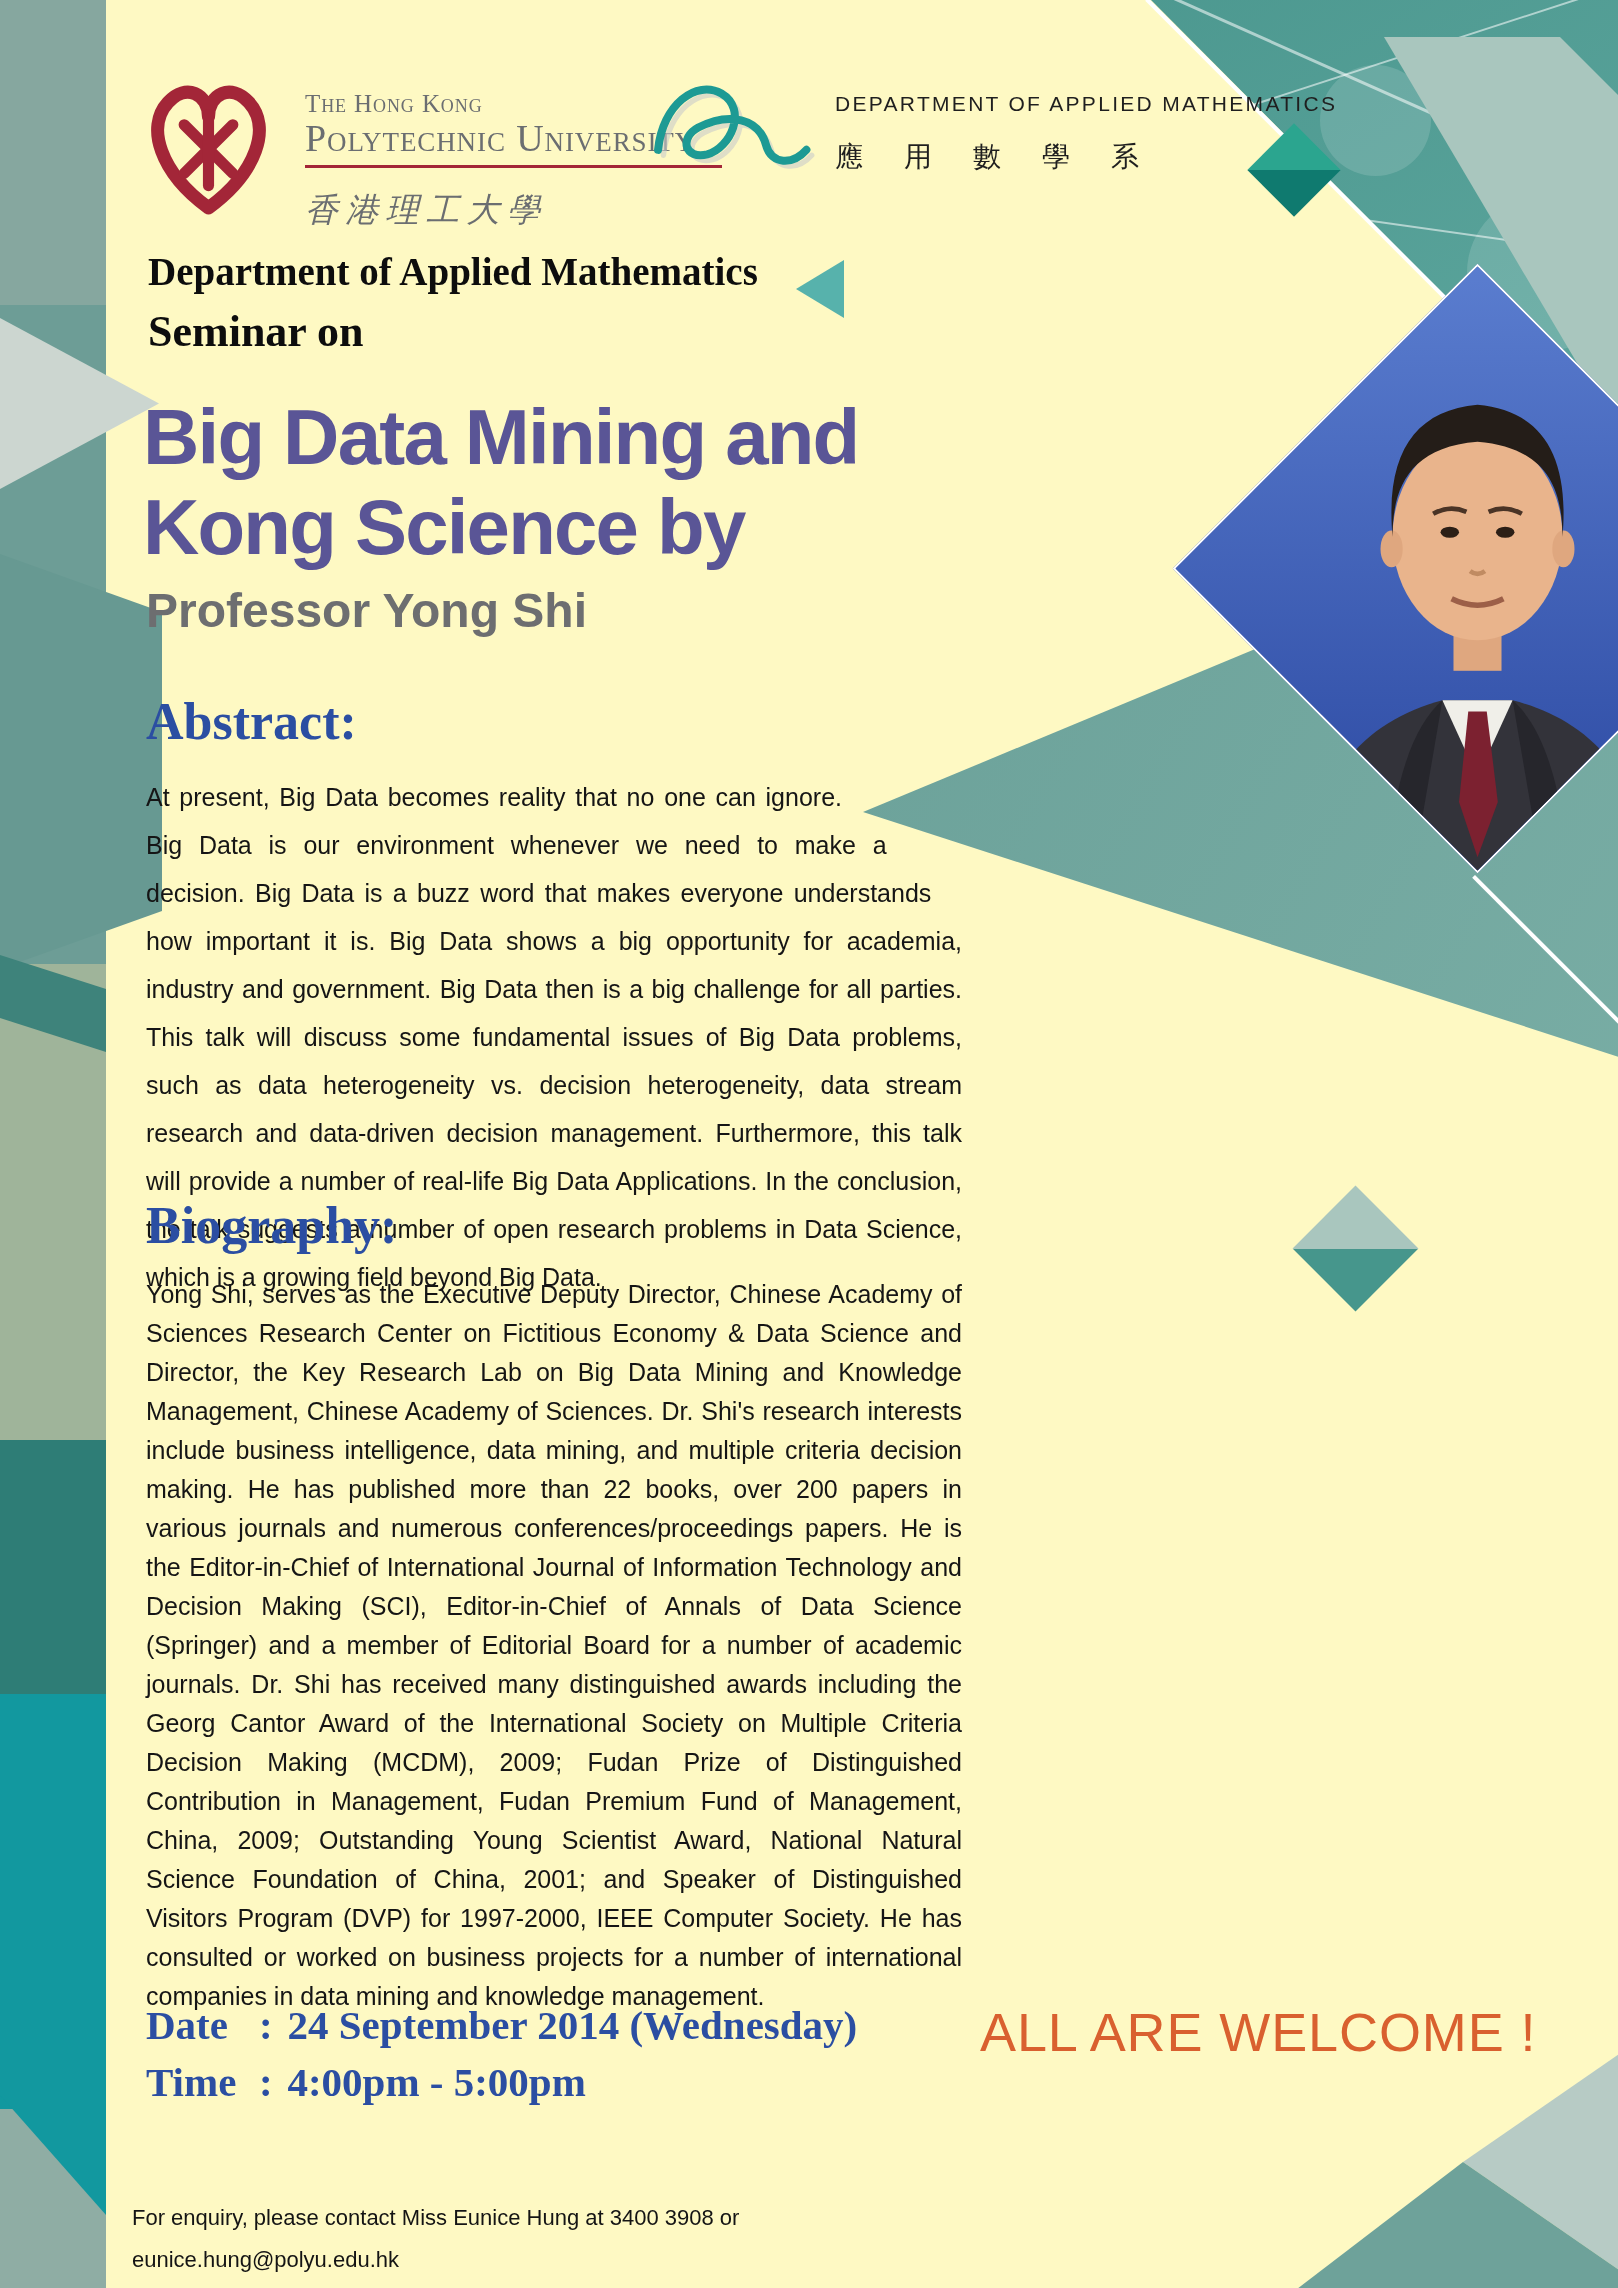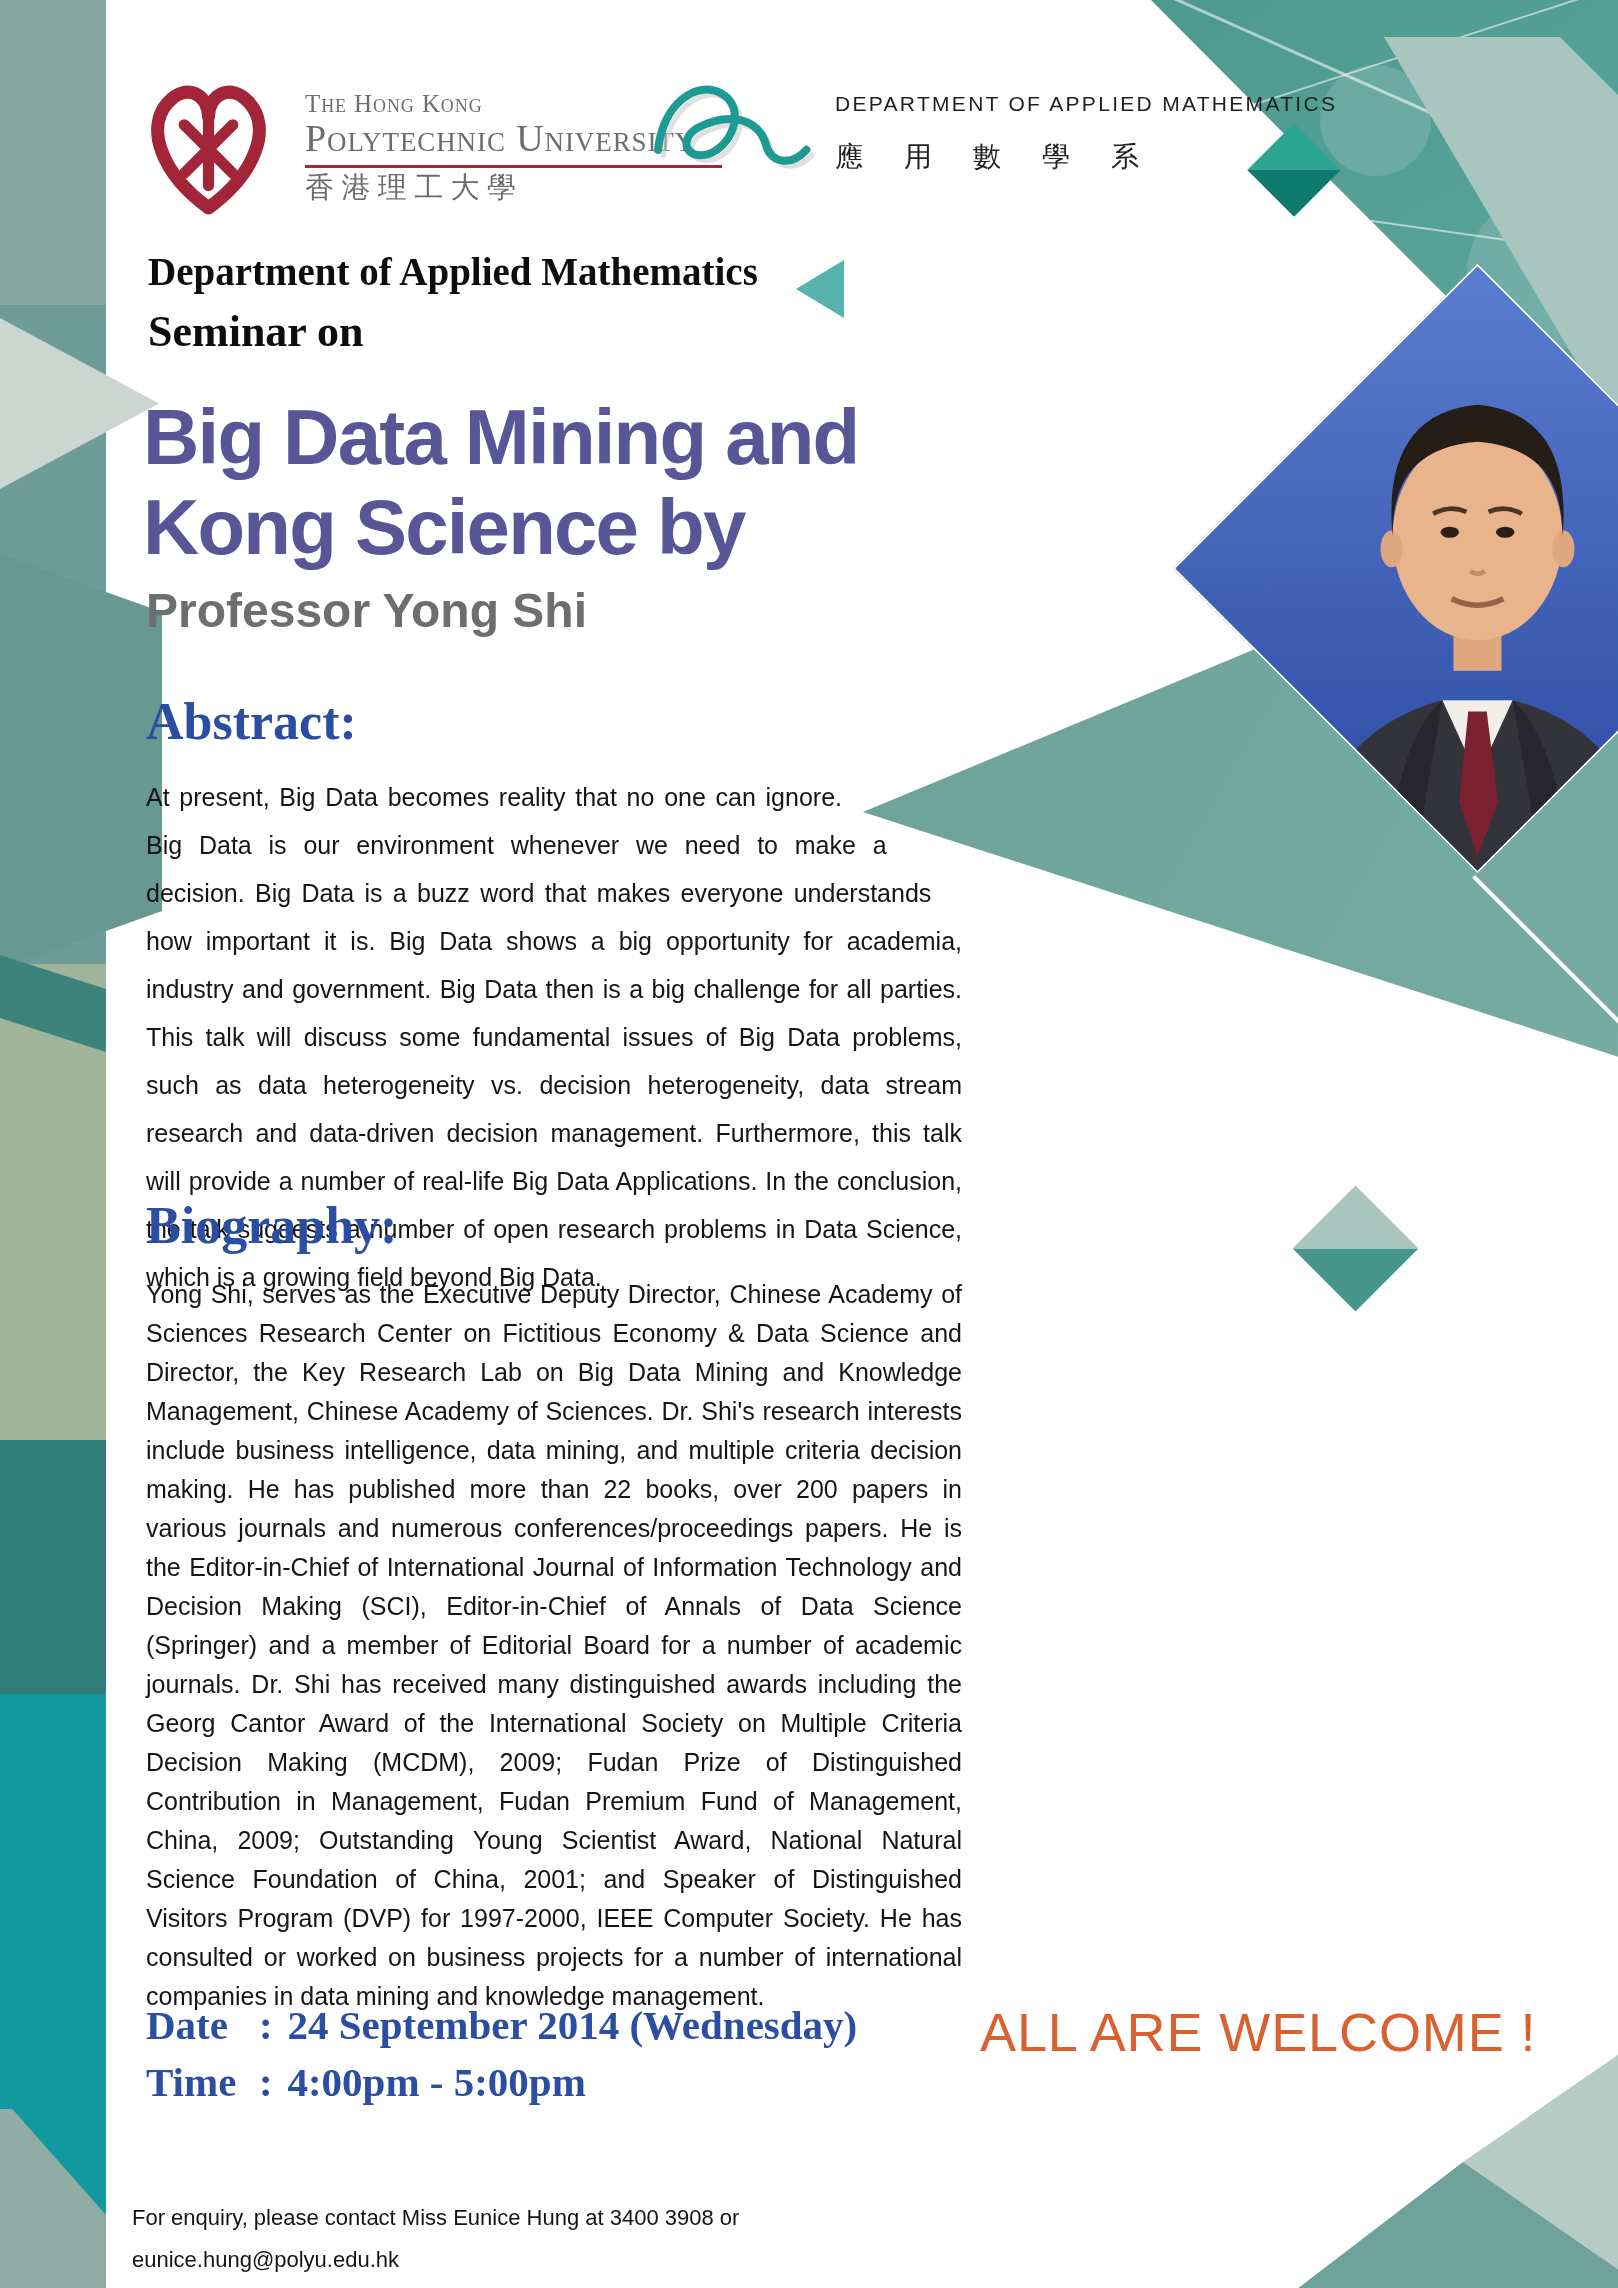--- a/index.html
+++ b/index.html
@@ -1,17 +1,17 @@
 <!DOCTYPE html>
 <html style="font-size:14.8px"><head>
 <meta charset="utf-8">
 <style>
   * { margin:0; padding:0; box-sizing:border-box; }
   body { background:#444; font-family:"Liberation Sans", sans-serif; }
-  .poster { position:relative; width:1619px; height:2289px; background:#ffffff; overflow:hidden; margin:0 auto; }
+  .poster { position:relative; width:1619px; height:2289px; background:#fef9c3; overflow:hidden; margin:0 auto; }
 
   
   .left-strip { position:absolute; left:0; top:0; width:106px; height:2289px;
     background:linear-gradient(180deg,
       #86a79f 0px, #86a79f 305px,
       #6d9d96 305px, #6d9d96 964px,
       #9fb49a 964px, #9fb49a 1440px,
       #2e7d76 1440px, #2e7d76 1694px,
       #12989f 1694px, #12989f 2109px,
       #8fada4 2109px, #8fada4 2289px); }
@@ -67,21 +67,21 @@
     transform:translate(-50%,-50%) rotate(-45deg); }
   .photo-inner svg { width:100%; height:100%; display:block; }
 
   
   .polyu-logo { position:absolute; left:137px; top:66px; width:143px; height:152px; }
   .uni-text { position:absolute; left:305px; top:90px; color:#6b6e71;
     font-family:"Liberation Serif", serif; }
   .uni-line1 { font-variant:small-caps; font-size:25px; letter-spacing:0.9px; }
   .uni-line2 { font-variant:small-caps; font-size:38px; letter-spacing:0.9px; line-height:41px; }
   .uni-underline { width:417px; height:3.7px; background:#a32638; margin-top:5.5px; }
-  .uni-zh { font-size:29px; letter-spacing:7.4px; margin-top:0; font-family:"Liberation Serif", serif; }
+  .uni-zh { font-size:33px; letter-spacing:7.4px; margin-top:20px; font-family:"Liberation Serif", serif;font-style:italic; }
   .ama-logo { position:absolute; left:644px; top:65px; width:180px; height:134px; }
   .dept-text { position:absolute; left:835px; top:92px; color:#1f1f1f; }
   .dept-en { font-size:21px; letter-spacing:2.3px; }
   .dept-zh { font-size:28px; letter-spacing:16.6px; margin-top:22px; }
 
   
   .h-dept { position:absolute; left:148px; top:249px; font-family:"Liberation Serif", serif;
     font-weight:bold; font-size:39px; color:#0d0d0d; }
   .tri-accent { position:absolute; left:796px; top:260px; width:0; height:0;
     border-top:29px solid transparent; border-bottom:29px solid transparent;

